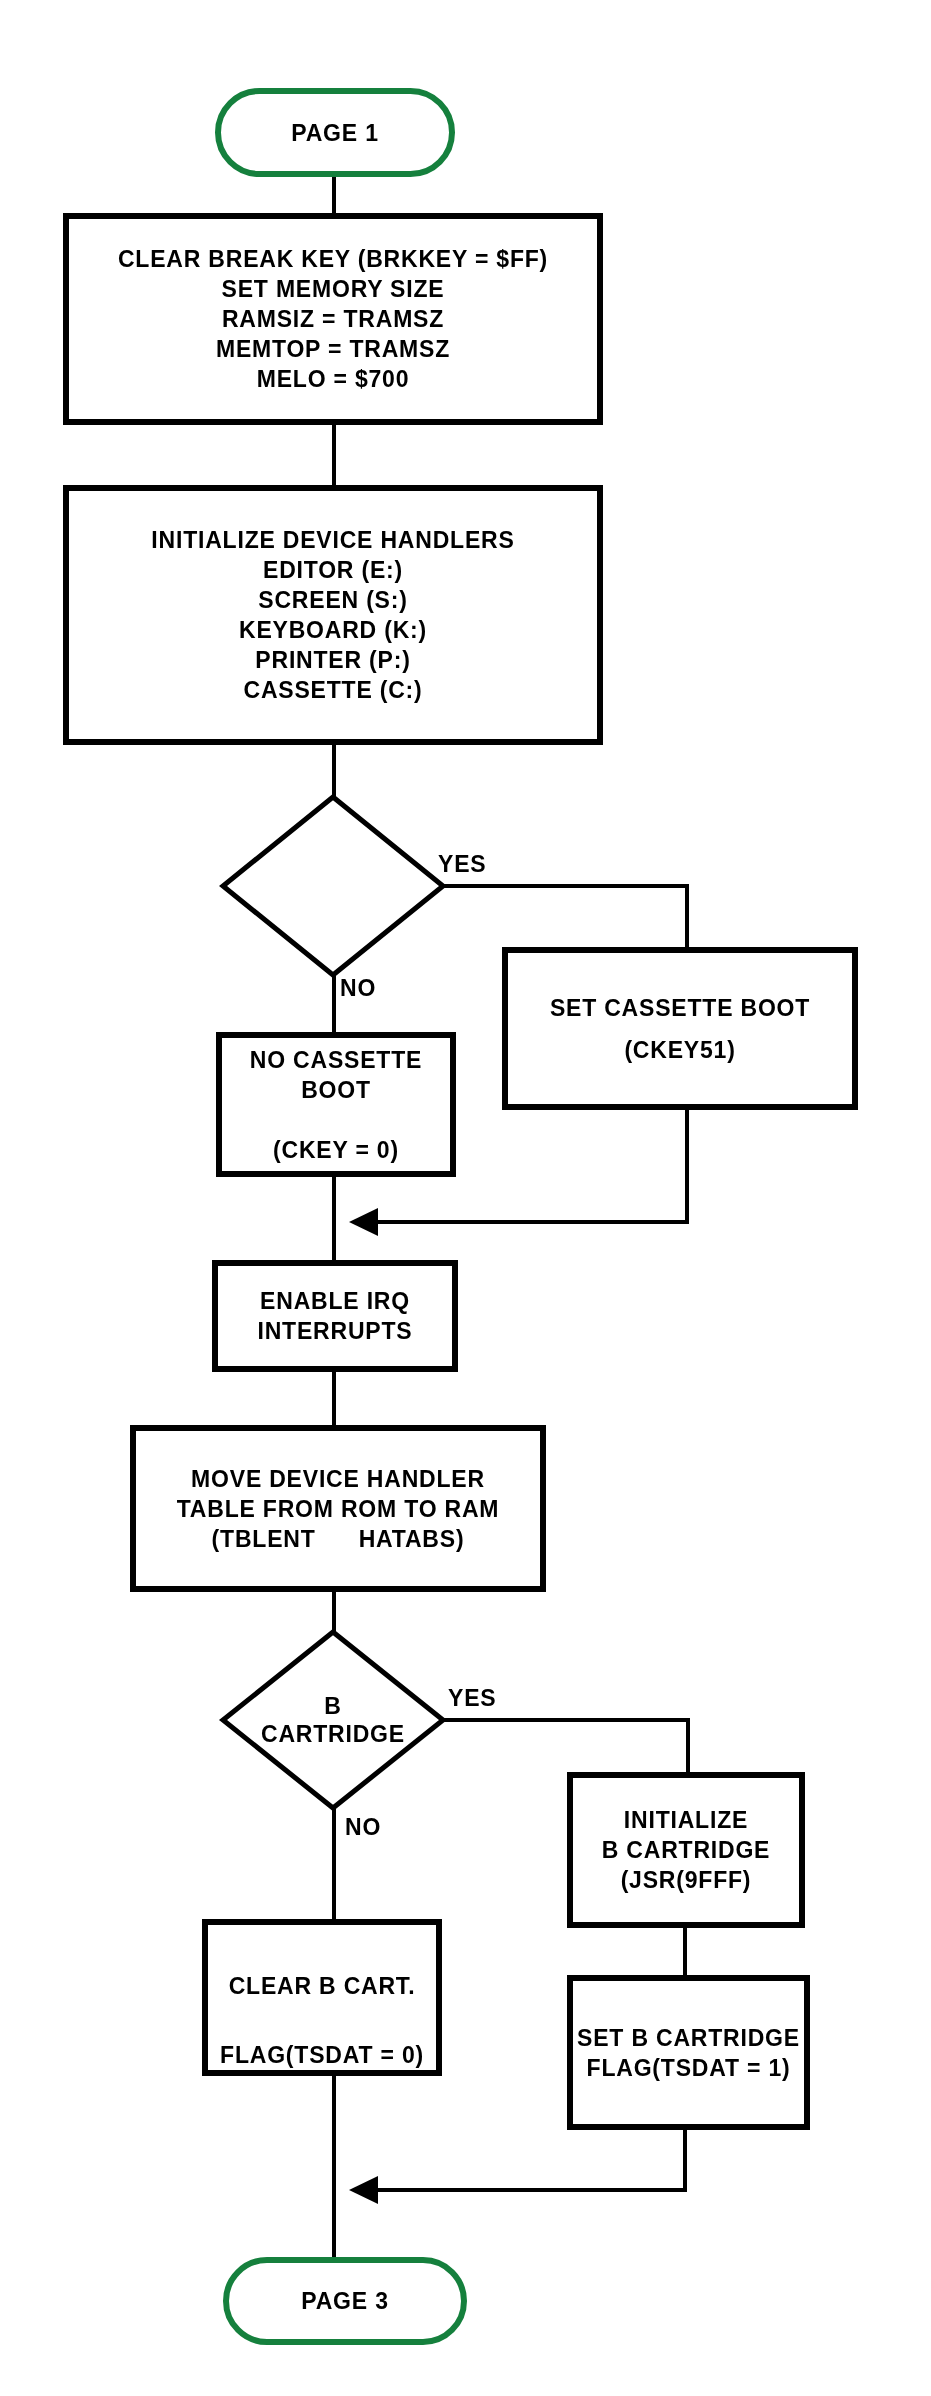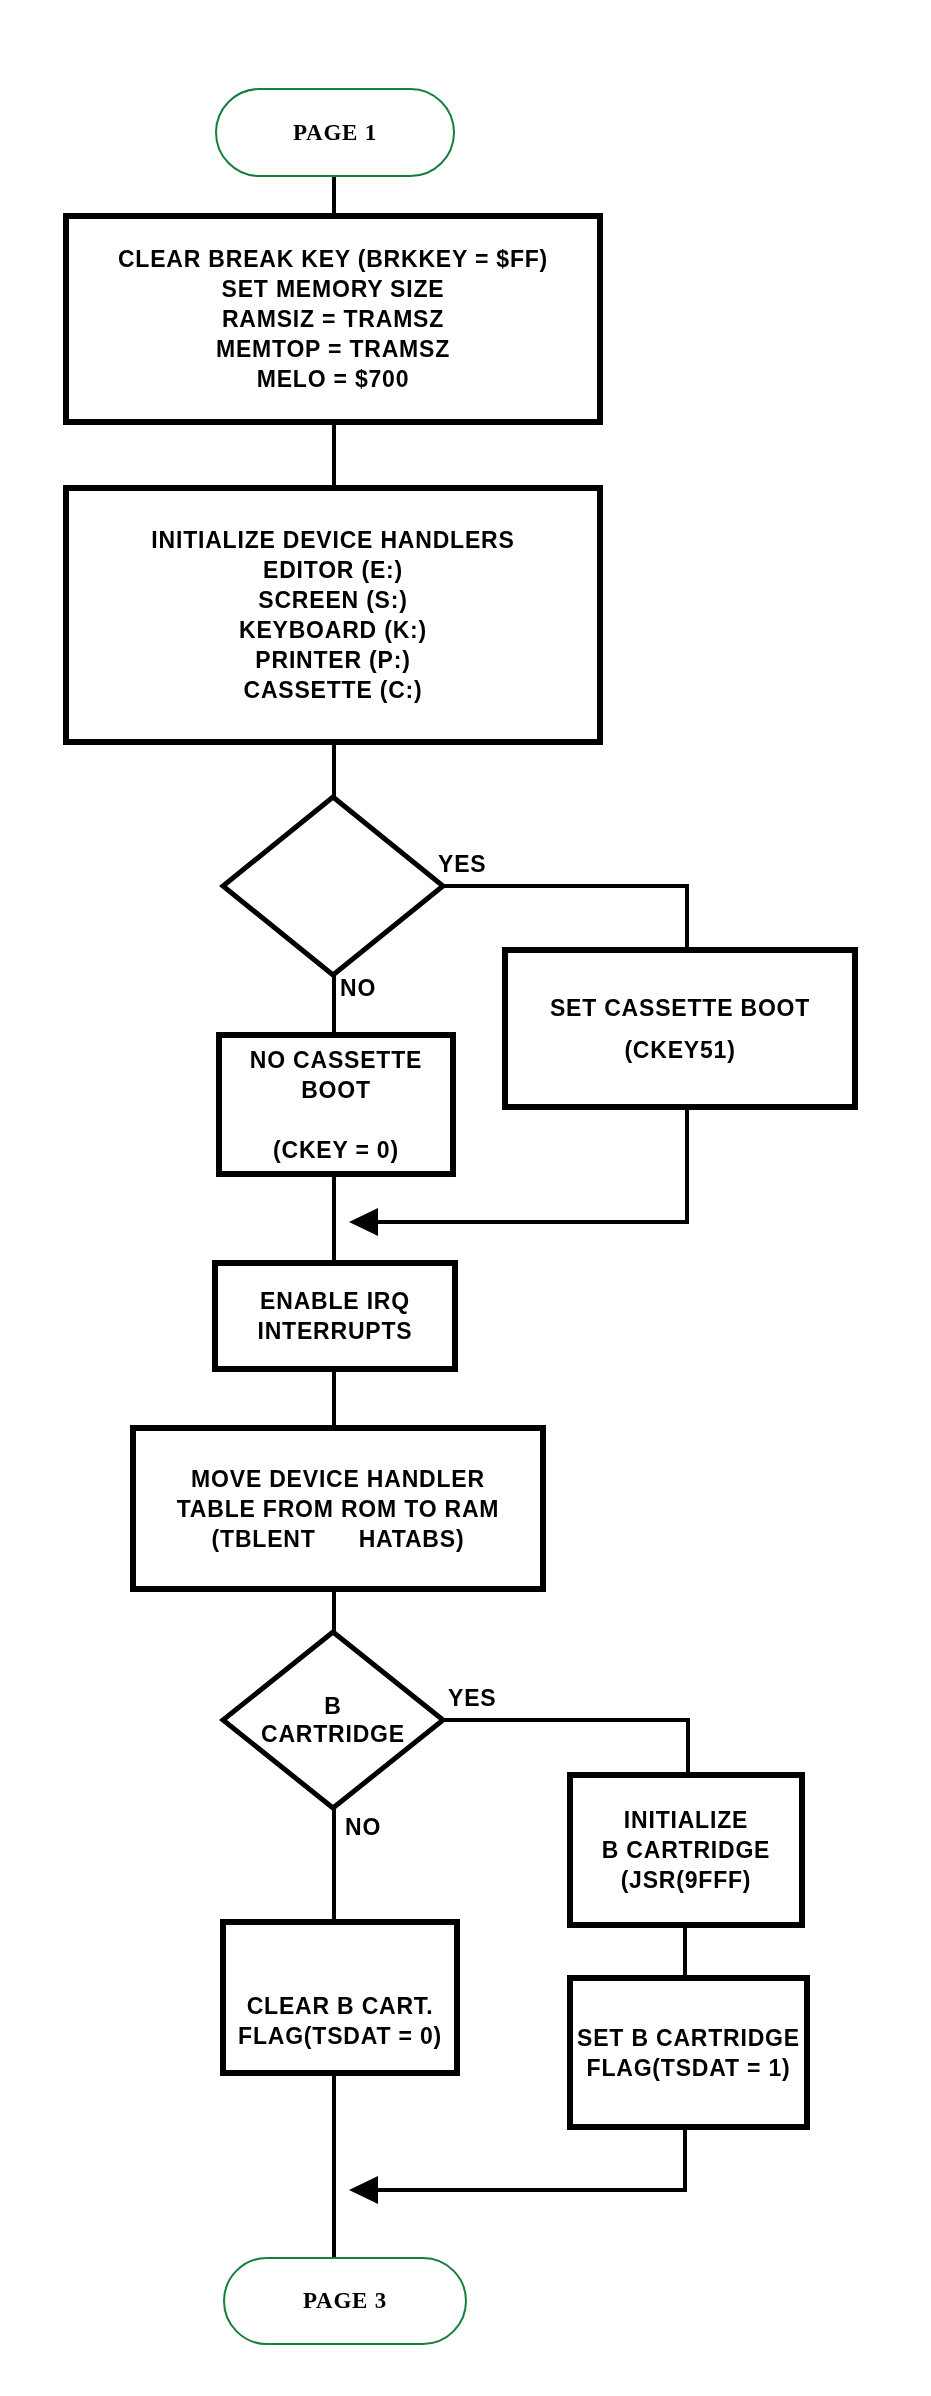--- a/index.html
+++ b/index.html
@@ -8,21 +8,21 @@
     font-family:"Liberation Sans",sans-serif;font-weight:700;color:#000;
     overflow:hidden;
   }
   .wires{position:absolute;left:0;top:0;}
   .node{
     position:absolute;display:flex;flex-direction:column;
     align-items:center;justify-content:center;text-align:center;
     box-sizing:border-box;background:#ffffff;
   }
   .process{border:6px solid #000;}
-  .terminal{border:2px solid #15803d;border-radius:46px;font-family:Liberation Serif, serif;}
+  .terminal{border:6px solid #15803d;border-radius:46px;}
   .tline{
     white-space:pre;font-size:23px;line-height:30px;min-height:30px;
     letter-spacing:0.8px;
   }
   .dlabel{
     position:absolute;display:flex;flex-direction:column;align-items:center;
     justify-content:center;text-align:center;background:transparent;
   }
   .branch{
     position:absolute;font-size:23px;line-height:28px;letter-spacing:0.8px;
@@ -119,21 +119,21 @@
     <div class="tline">INITIALIZE</div>
     <div class="tline">B CARTRIDGE</div>
     <div class="tline">(JSR(9FFF)</div>
   </div>
 
   <div class="node process" style="left:567px;top:1975px;width:243px;height:155px;">
     <div class="tline">SET B CARTRIDGE</div>
     <div class="tline">FLAG(TSDAT = 1)</div>
   </div>
 
-  <div class="node process" style="left:220px;top:1919px;width:240px;height:157px;justify-content:center;padding-top:46px;">
+  <div class="node process" style="left:202px;top:1919px;width:240px;height:157px;justify-content:space-between;padding-top:46px;">
     <div class="tline">CLEAR B CART.</div>
     <div class="tline">FLAG(TSDAT = 0)</div>
   </div>
 
   <div class="node terminal" style="left:223px;top:2257px;width:244px;height:88px;">
     <div class="tline">PAGE 3</div>
   </div>
 
 </div>
 

